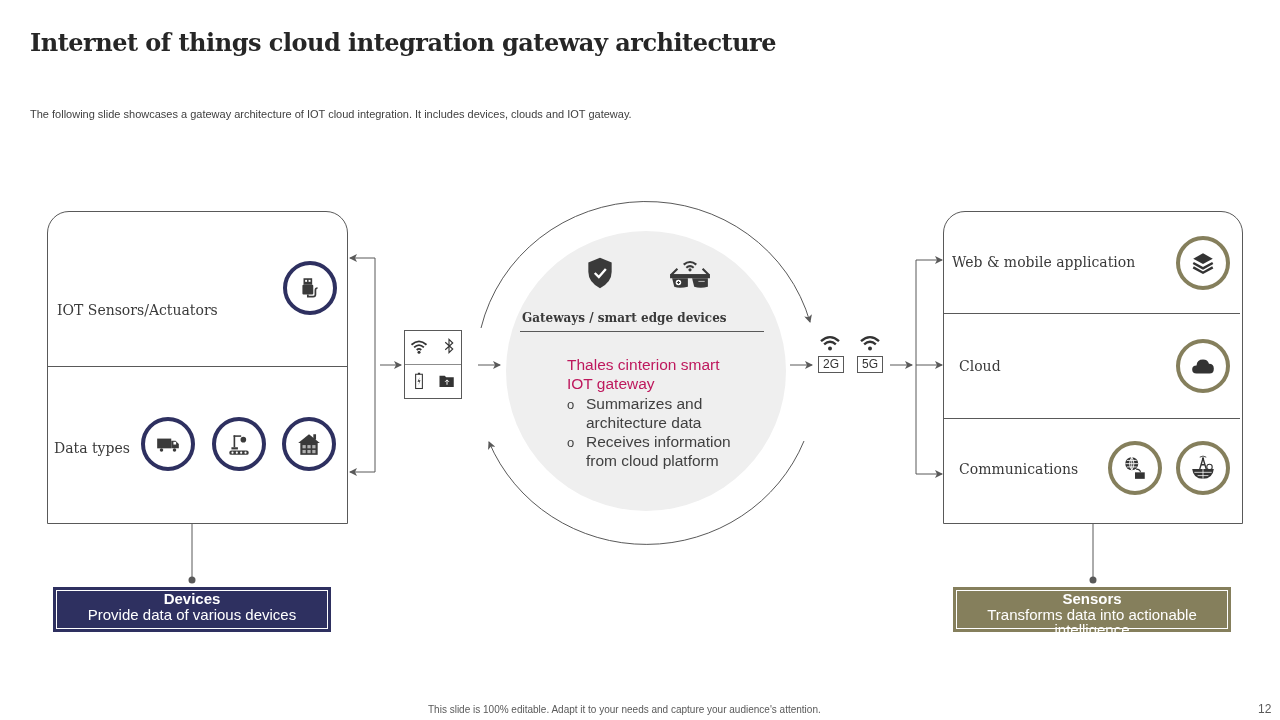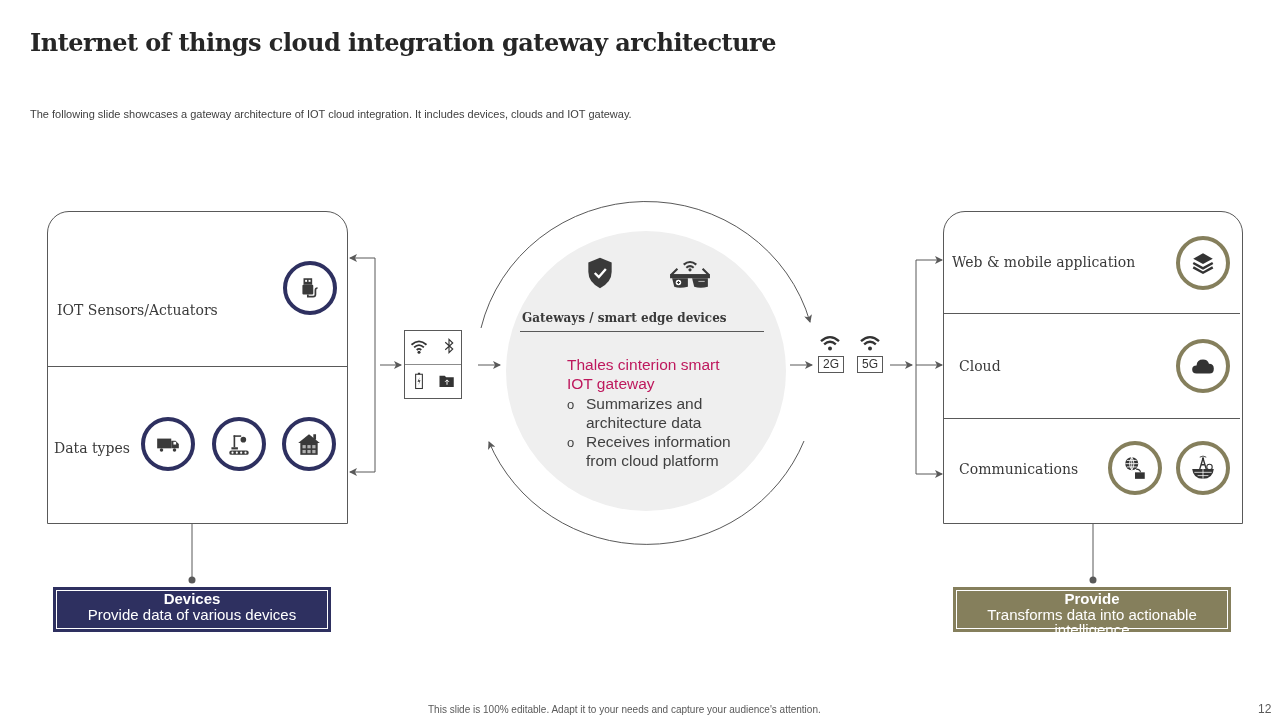--- a/index.html
+++ b/index.html
@@ -231,19 +231,19 @@
 </div>
 
 <div class="abs legend-box" style="left:53px; top:587px; width:278px; background:#2e3060;">
   <div class="legend-inner">
     <b>Devices</b>
     <span>Provide  data of various  devices</span>
   </div>
 </div>
 <div class="abs legend-box" style="left:953px; top:587px; width:278px; background:#857f5c;">
   <div class="legend-inner">
-    <b>Provide</b>
+    <b>Sensors</b>
     <span>Transforms  data into actionable intelligence</span>
   </div>
 </div>
 
 <div class="abs footer">This slide is 100% editable.  Adapt it to your needs and capture your audience's attention.</div>
 <div class="abs pagenum">12</div>
 
 </body></html>

